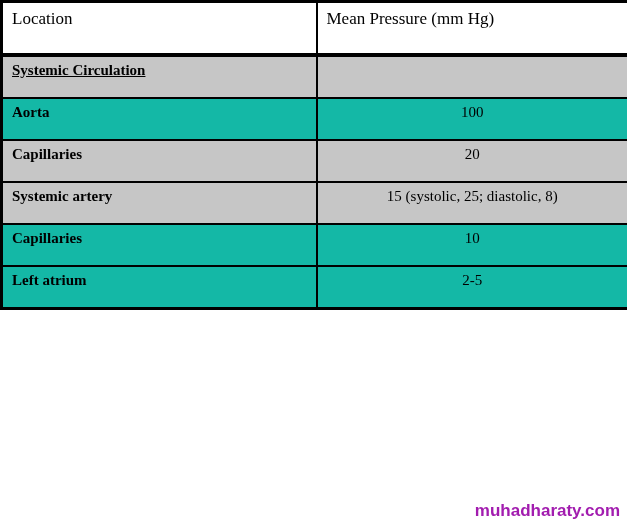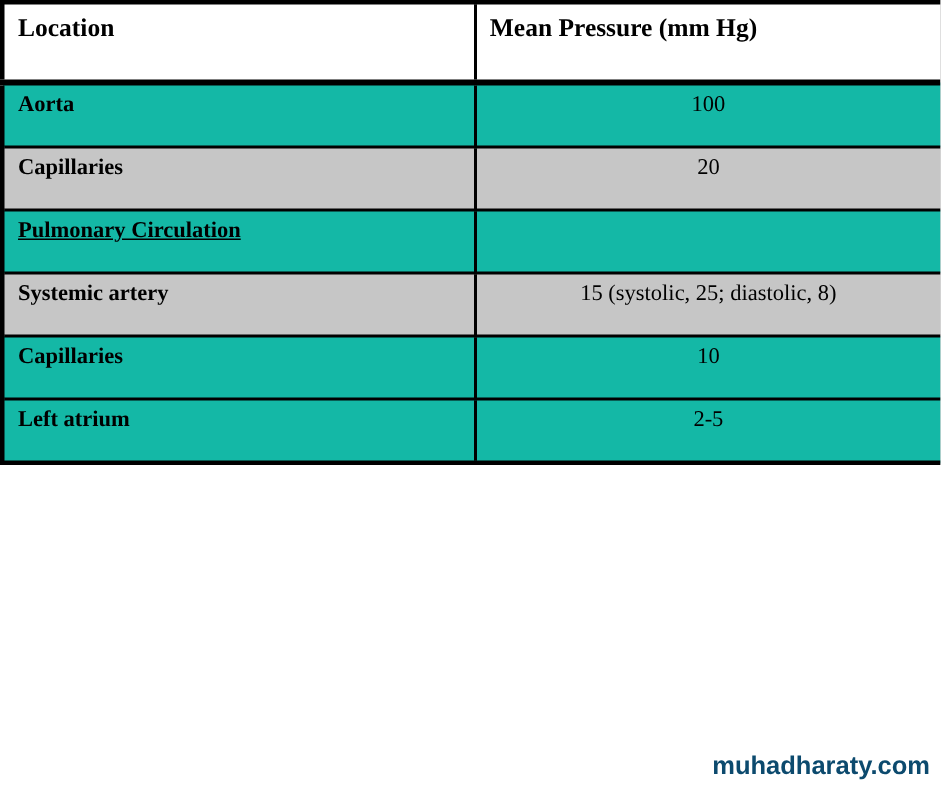--- a/index.html
+++ b/index.html
@@ -29,21 +29,21 @@
   col.col-pressure { width: 312px; }
 
   th {
     border: 2px solid #000000;
     border-bottom: 4px solid #000000;
     height: 44px;
     vertical-align: top;
     text-align: left;
     padding: 6px 4px 0 9px;
     font-size: 17px;
-    font-weight: bold;
+    font-weight: normal;
     background: #ffffff;
   }
   td {
     border: 2px solid #000000;
     height: 34px;
     vertical-align: top;
     padding-top: 5px;
     font-size: 15px;
   }
   td.loc {
@@ -60,52 +60,52 @@
   tr.plain  td { background: #14b8a6; }
   tr.section td.loc span { text-decoration: underline; }
 
   .watermark {
     position: absolute;
     right: 7px;
     top: 501px;
     font-family: "Liberation Sans", sans-serif;
     font-size: 17px;
     font-weight: bold;
-    color: #0c4a6e;
+    color: #a21caf;
     z-index: 2;
   }
 </style>
 </head>
 <body>
 
 <div class="page">
 
   <table class="pressure-table">
     <colgroup>
       <col class="col-location">
       <col class="col-pressure">
     </colgroup>
     <thead>
       <tr>
         <th>Location</th>
         <th>Mean Pressure (mm Hg)</th>
       </tr>
     </thead>
     <tbody>
+      <tr class="shaded section">
+        <td class="loc"><span>Systemic Circulation</span></td>
+        <td class="val"></td>
+      </tr>
       <tr class="plain">
         <td class="loc">Aorta</td>
         <td class="val">100</td>
       </tr>
       <tr class="shaded">
         <td class="loc">Capillaries</td>
         <td class="val">20</td>
-      </tr>
-      <tr class="plain section">
-        <td class="loc"><span>Pulmonary Circulation</span></td>
-        <td class="val"></td>
       </tr>
       <tr class="shaded">
         <td class="loc">Systemic artery</td>
         <td class="val">15 (systolic, 25; diastolic, 8)</td>
       </tr>
       <tr class="plain">
         <td class="loc">Capillaries</td>
         <td class="val">10</td>
       </tr>
       <tr class="plain">

